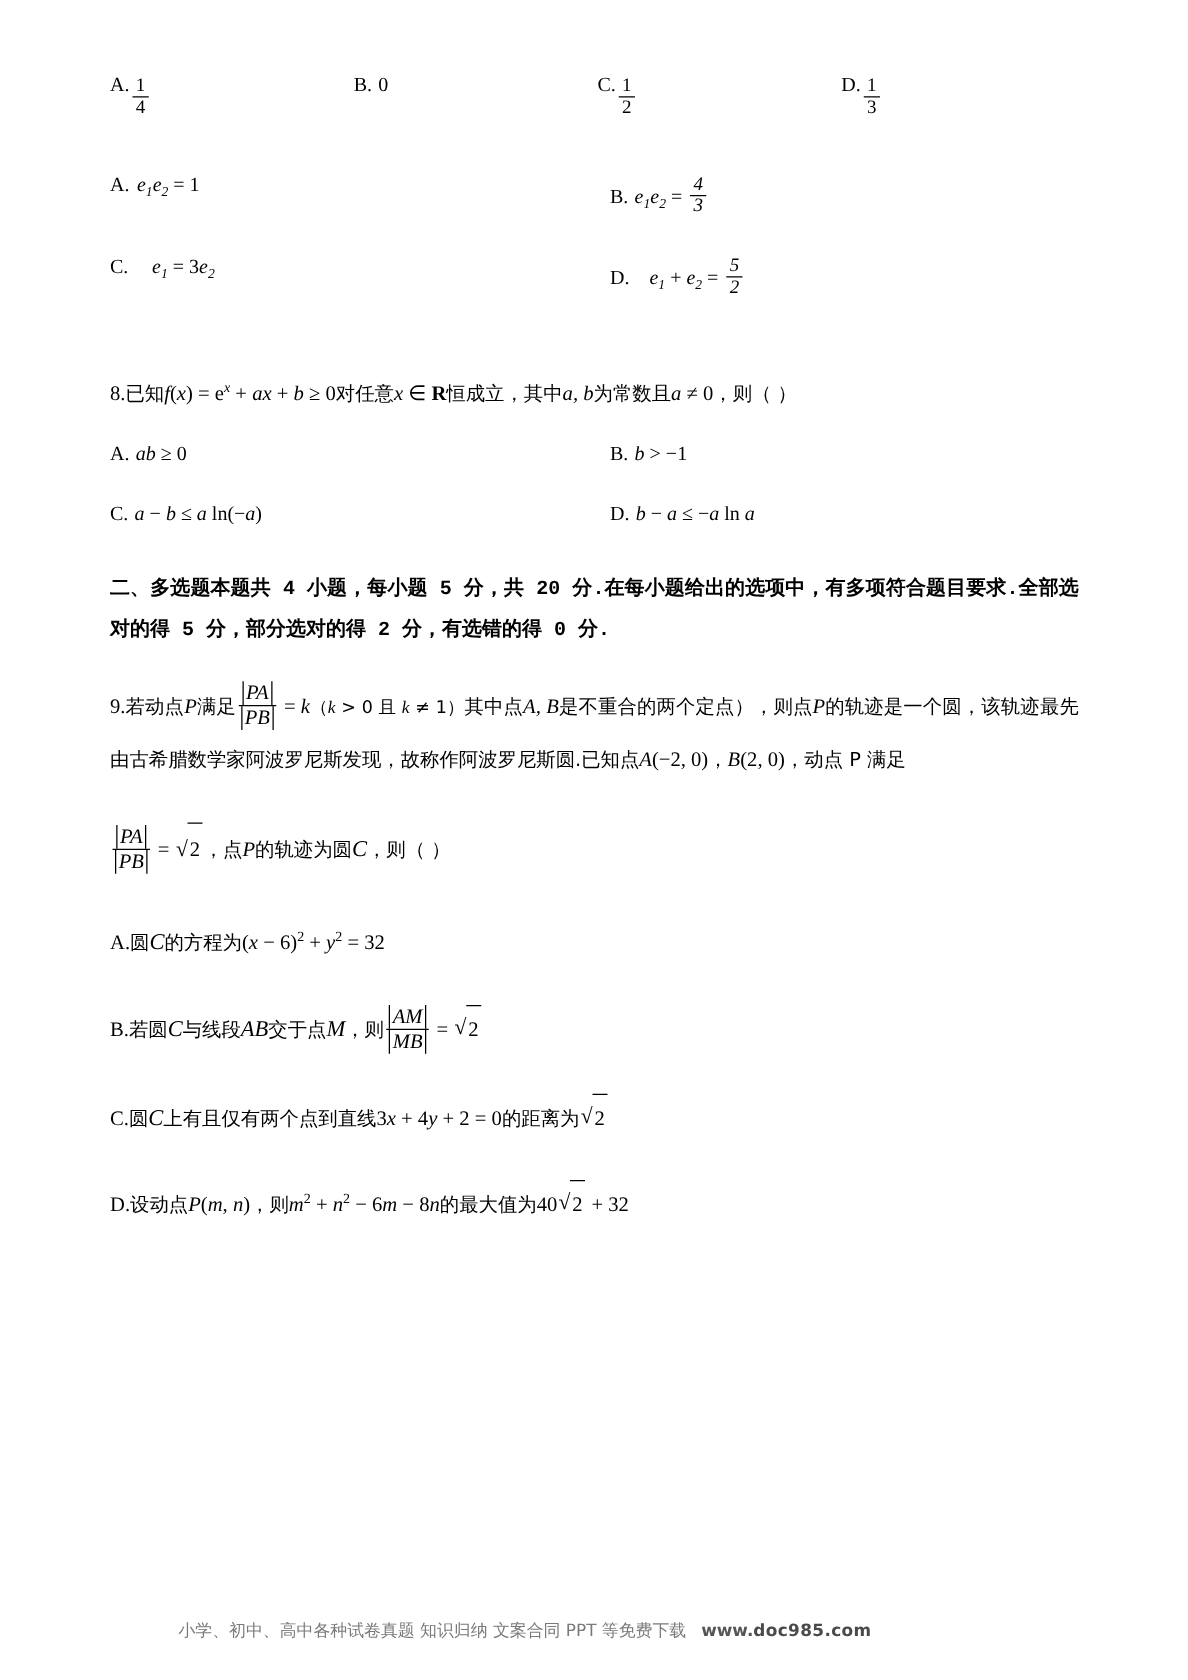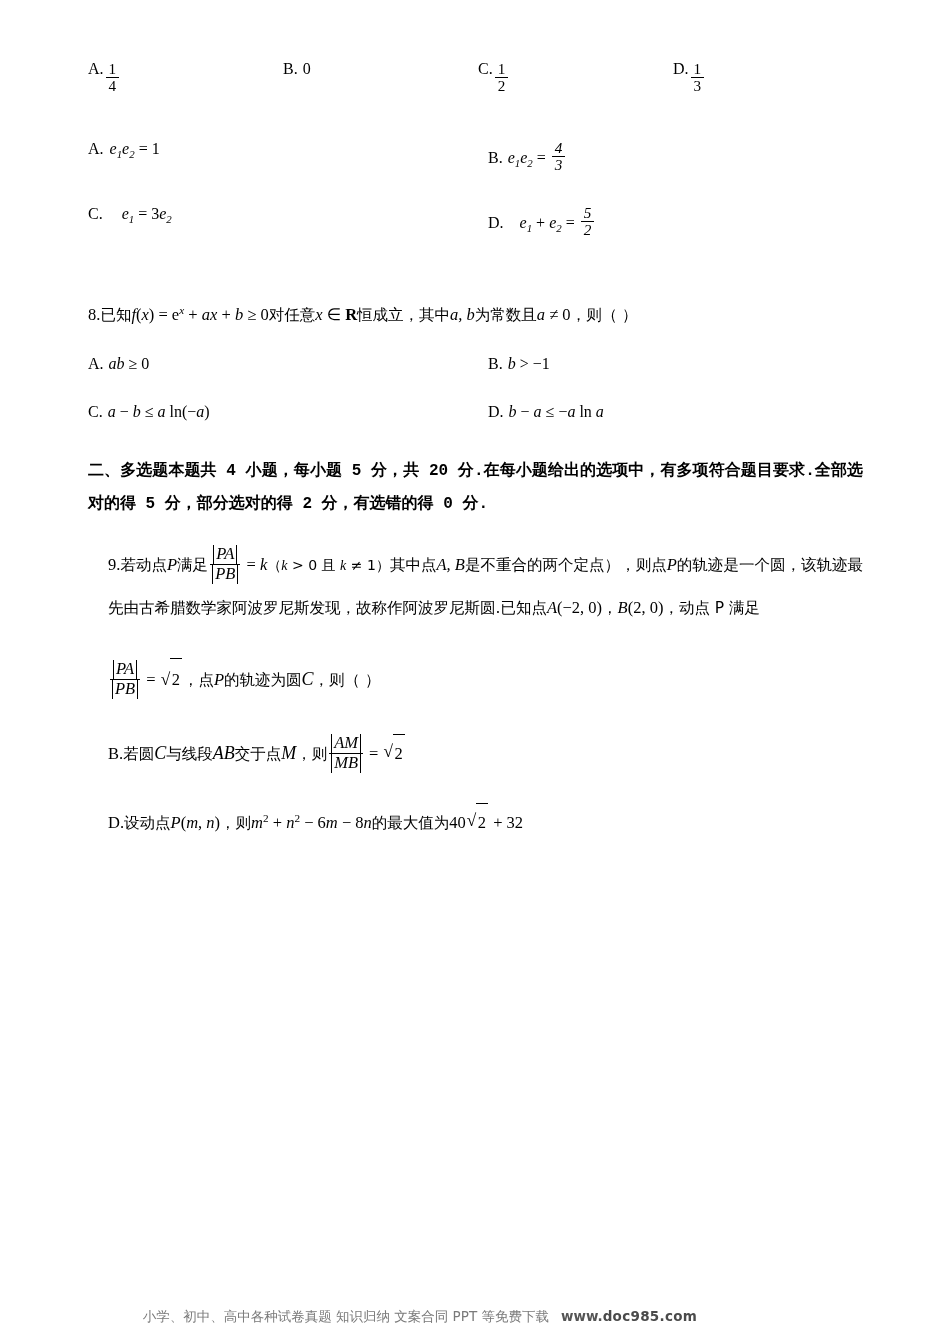--- a/index.html
+++ b/index.html
@@ -100,21 +100,21 @@
     vertical-align: -0.55em;
     text-align: center;
     line-height: 1.15;
     margin: 0 2px;
   }
   .bigfrac .num { display: block; padding: 0 2px; }
   .bigfrac .den { display: block; border-top: 1px solid #000; padding: 0 2px; }
   .footer {
     position: absolute;
     left: 0;
-    bottom: 18px;
+    bottom: 30px;
     width: 840px;
     text-align: center;
     font-family: "DejaVu Sans", sans-serif;
     font-size: 13.5px;
     color: #7a7a7a;
   }
   .footer .brand { color: #4a4a4a; font-weight: bold; letter-spacing: .3px; }
   .footer .url { color: #555; font-weight: bold; }
   .inline-gap { display: inline-block; width: 6px; }
 </style>
@@ -196,33 +196,39 @@
         </div>
         <div class="opt" style="width:375px;">
           <span class="lbl">D.</span>
           <span class="mth" style="margin-left:5px;">b <span class="upr">−</span> a <span class="upr">≤ −</span>a <span class="upr">ln</span> a</span>
         </div>
       </div>
     </div>
 
     <div class="section-head">二、多选题本题共 4 小题，每小题 5 分，共 20 分.在每小题给出的选项中，有多项符合题目要求.全部选对的得 5 分，部分选对的得 2 分，有选错的得 0 分.</div>
 
-    <div class="q-block" style="margin-top:22px;margin-left:20px;">
+    <div class="q-block" style="margin-top:22px;">
       <div class="q-text" style="line-height:2.6;">
         <span class="lbl">9.</span><span class="cn">若动点</span><span class="mth">P</span><span class="cn">满足</span><span class="mth"><span class="bigfrac"><span class="num"><span class="abs">PA</span></span><span class="den"><span class="abs">PB</span></span></span> <span class="upr">=</span> k</span><span class="cn" style="font-size:14px;">（<span class="mth">k</span> &gt; 0 且 <span class="mth">k</span> ≠ 1）</span><span class="cn">其中点</span><span class="mth">A, B</span><span class="cn">是不重合的两个定点），则点</span><span class="mth">P</span><span class="cn">的轨迹是一个圆，该轨迹最先由古希腊数学家阿波罗尼斯发现，故称作阿波罗尼斯圆.已知点</span><span class="mth">A<span class="upr">(−2, 0)</span></span><span class="cn">，</span><span class="mth">B<span class="upr">(2, 0)</span></span><span class="cn">，动点 P 满足</span>
       </div>
       <div class="q-text" style="margin-top:26px; line-height:2.6;">
         <span class="mth"><span class="bigfrac"><span class="num"><span class="abs">PA</span></span><span class="den"><span class="abs">PB</span></span></span> <span class="upr">=</span> <span class="sqrt"><span class="rad upr">2</span></span></span><span class="cn">，点</span><span class="mth">P</span><span class="cn">的轨迹为圆</span><span class="mth" style="font-size:18px;">C</span><span class="cn">，则（    ）</span>
       </div>
 
+      <div class="q-text" style="margin-top:30px;">
+        <span class="lbl">A.</span><span class="cn">圆</span><span class="mth" style="font-size:18px;">C</span><span class="cn">的方程为</span><span class="mth"><span class="upr">(</span>x <span class="upr">− 6)</span><sup class="upr">2</sup> <span class="upr">+</span> y<sup class="upr">2</sup> <span class="upr">= 32</span></span>
+      </div>
 
       <div class="q-text" style="margin-top:30px;">
         <span class="lbl">B.</span><span class="cn">若圆</span><span class="mth" style="font-size:18px;">C</span><span class="cn">与线段</span><span class="mth" style="font-size:18px;">AB</span><span class="cn">交于点</span><span class="mth" style="font-size:18px;">M</span><span class="cn">，则</span><span class="mth"><span class="bigfrac"><span class="num"><span class="abs">AM</span></span><span class="den"><span class="abs">MB</span></span></span> <span class="upr">=</span> <span class="sqrt"><span class="rad upr">2</span></span></span>
       </div>
 
+      <div class="q-text" style="margin-top:30px;">
+        <span class="lbl">C.</span><span class="cn">圆</span><span class="mth" style="font-size:18px;">C</span><span class="cn">上有且仅有两个点到直线</span><span class="mth"><span class="upr">3</span>x <span class="upr">+ 4</span>y <span class="upr">+ 2 = 0</span></span><span class="cn">的距离为</span><span class="mth"><span class="sqrt"><span class="rad upr">2</span></span></span>
+      </div>
 
       <div class="q-text" style="margin-top:30px;">
         <span class="lbl">D.</span><span class="cn">设动点</span><span class="mth">P<span class="upr">(</span>m<span class="upr">,</span> n<span class="upr">)</span></span><span class="cn">，则</span><span class="mth">m<sup class="upr">2</sup> <span class="upr">+</span> n<sup class="upr">2</sup> <span class="upr">− 6</span>m <span class="upr">− 8</span>n</span><span class="cn">的最大值为</span><span class="mth"><span class="upr">40</span><span class="sqrt"><span class="rad upr">2</span></span> <span class="upr">+ 32</span></span>
       </div>
     </div>
 
   </div>
 
   <div class="footer">
     <span>小学、初中、高中各种试卷真题 知识归纳 文案合同 PPT 等免费下载</span><span class="inline-gap"></span><span class="inline-gap"></span><span class="url">www.</span><span class="brand">doc985.com</span>

